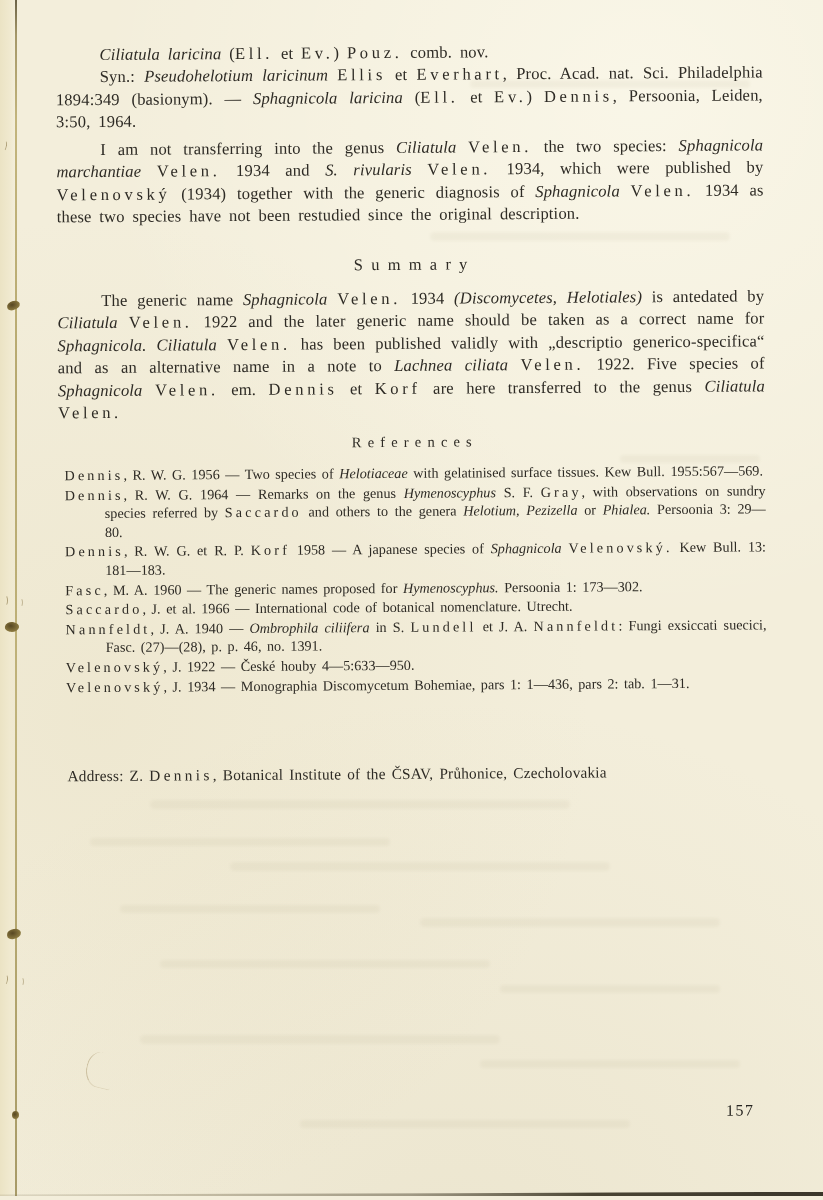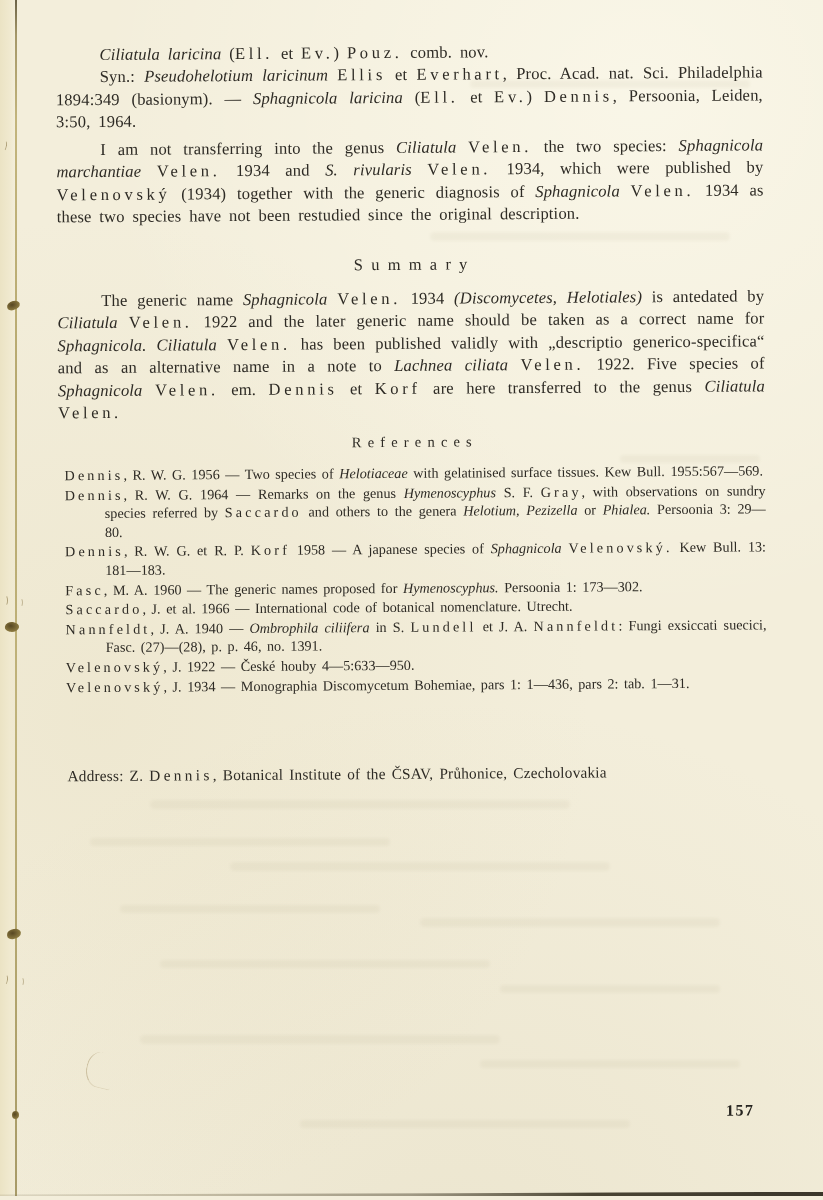--- a/index.html
+++ b/index.html
@@ -61,21 +61,21 @@
   
   .content { position:absolute; inset:0; transform:rotate(-0.4deg); transform-origin:100px 120px; }
   .block { position:absolute; left:56px; width:707px; }
   #blk-intro      { top:44px; }
   #blk-discussion { top:139px; }
   #h-summary      { top:257px; text-align:center; font-size:16.5px; letter-spacing:.5em;  text-indent:.5em; }
   #blk-summary    { top:290px; }
   #h-references   { top:436px; text-align:center; font-size:14.6px; letter-spacing:.42em; text-indent:.42em; }
   #blk-refs       { top:466px; left:62px; width:701px; }
   #blk-address    { top:767px; left:63px; width:760px; font-size:15.3px; letter-spacing:.2px; word-spacing:2px; }
-  #page-number    { position:absolute; left:719px; top:1106px; font-size:16px; font-weight:700; letter-spacing:1.5px; color:#262420; }
+  #page-number    { position:absolute; left:719px; top:1106px; font-size:16px; font-weight:400; letter-spacing:1.5px; color:#262420; }
 
   .body-para { font-size:16.6px; line-height:22.4px; text-align:justify; text-indent:44px;
     word-spacing:3.5px; letter-spacing:.15px; }
   .refs p { font-size:14.2px; line-height:18.6px; text-align:justify; padding-left:40px;
     text-indent:-40px; word-spacing:2px; margin:0 0 1px 0; }
 
   .st-i  { font-style:italic; }
   .st-sp { letter-spacing:.22em; }
 </style>
 </head>

